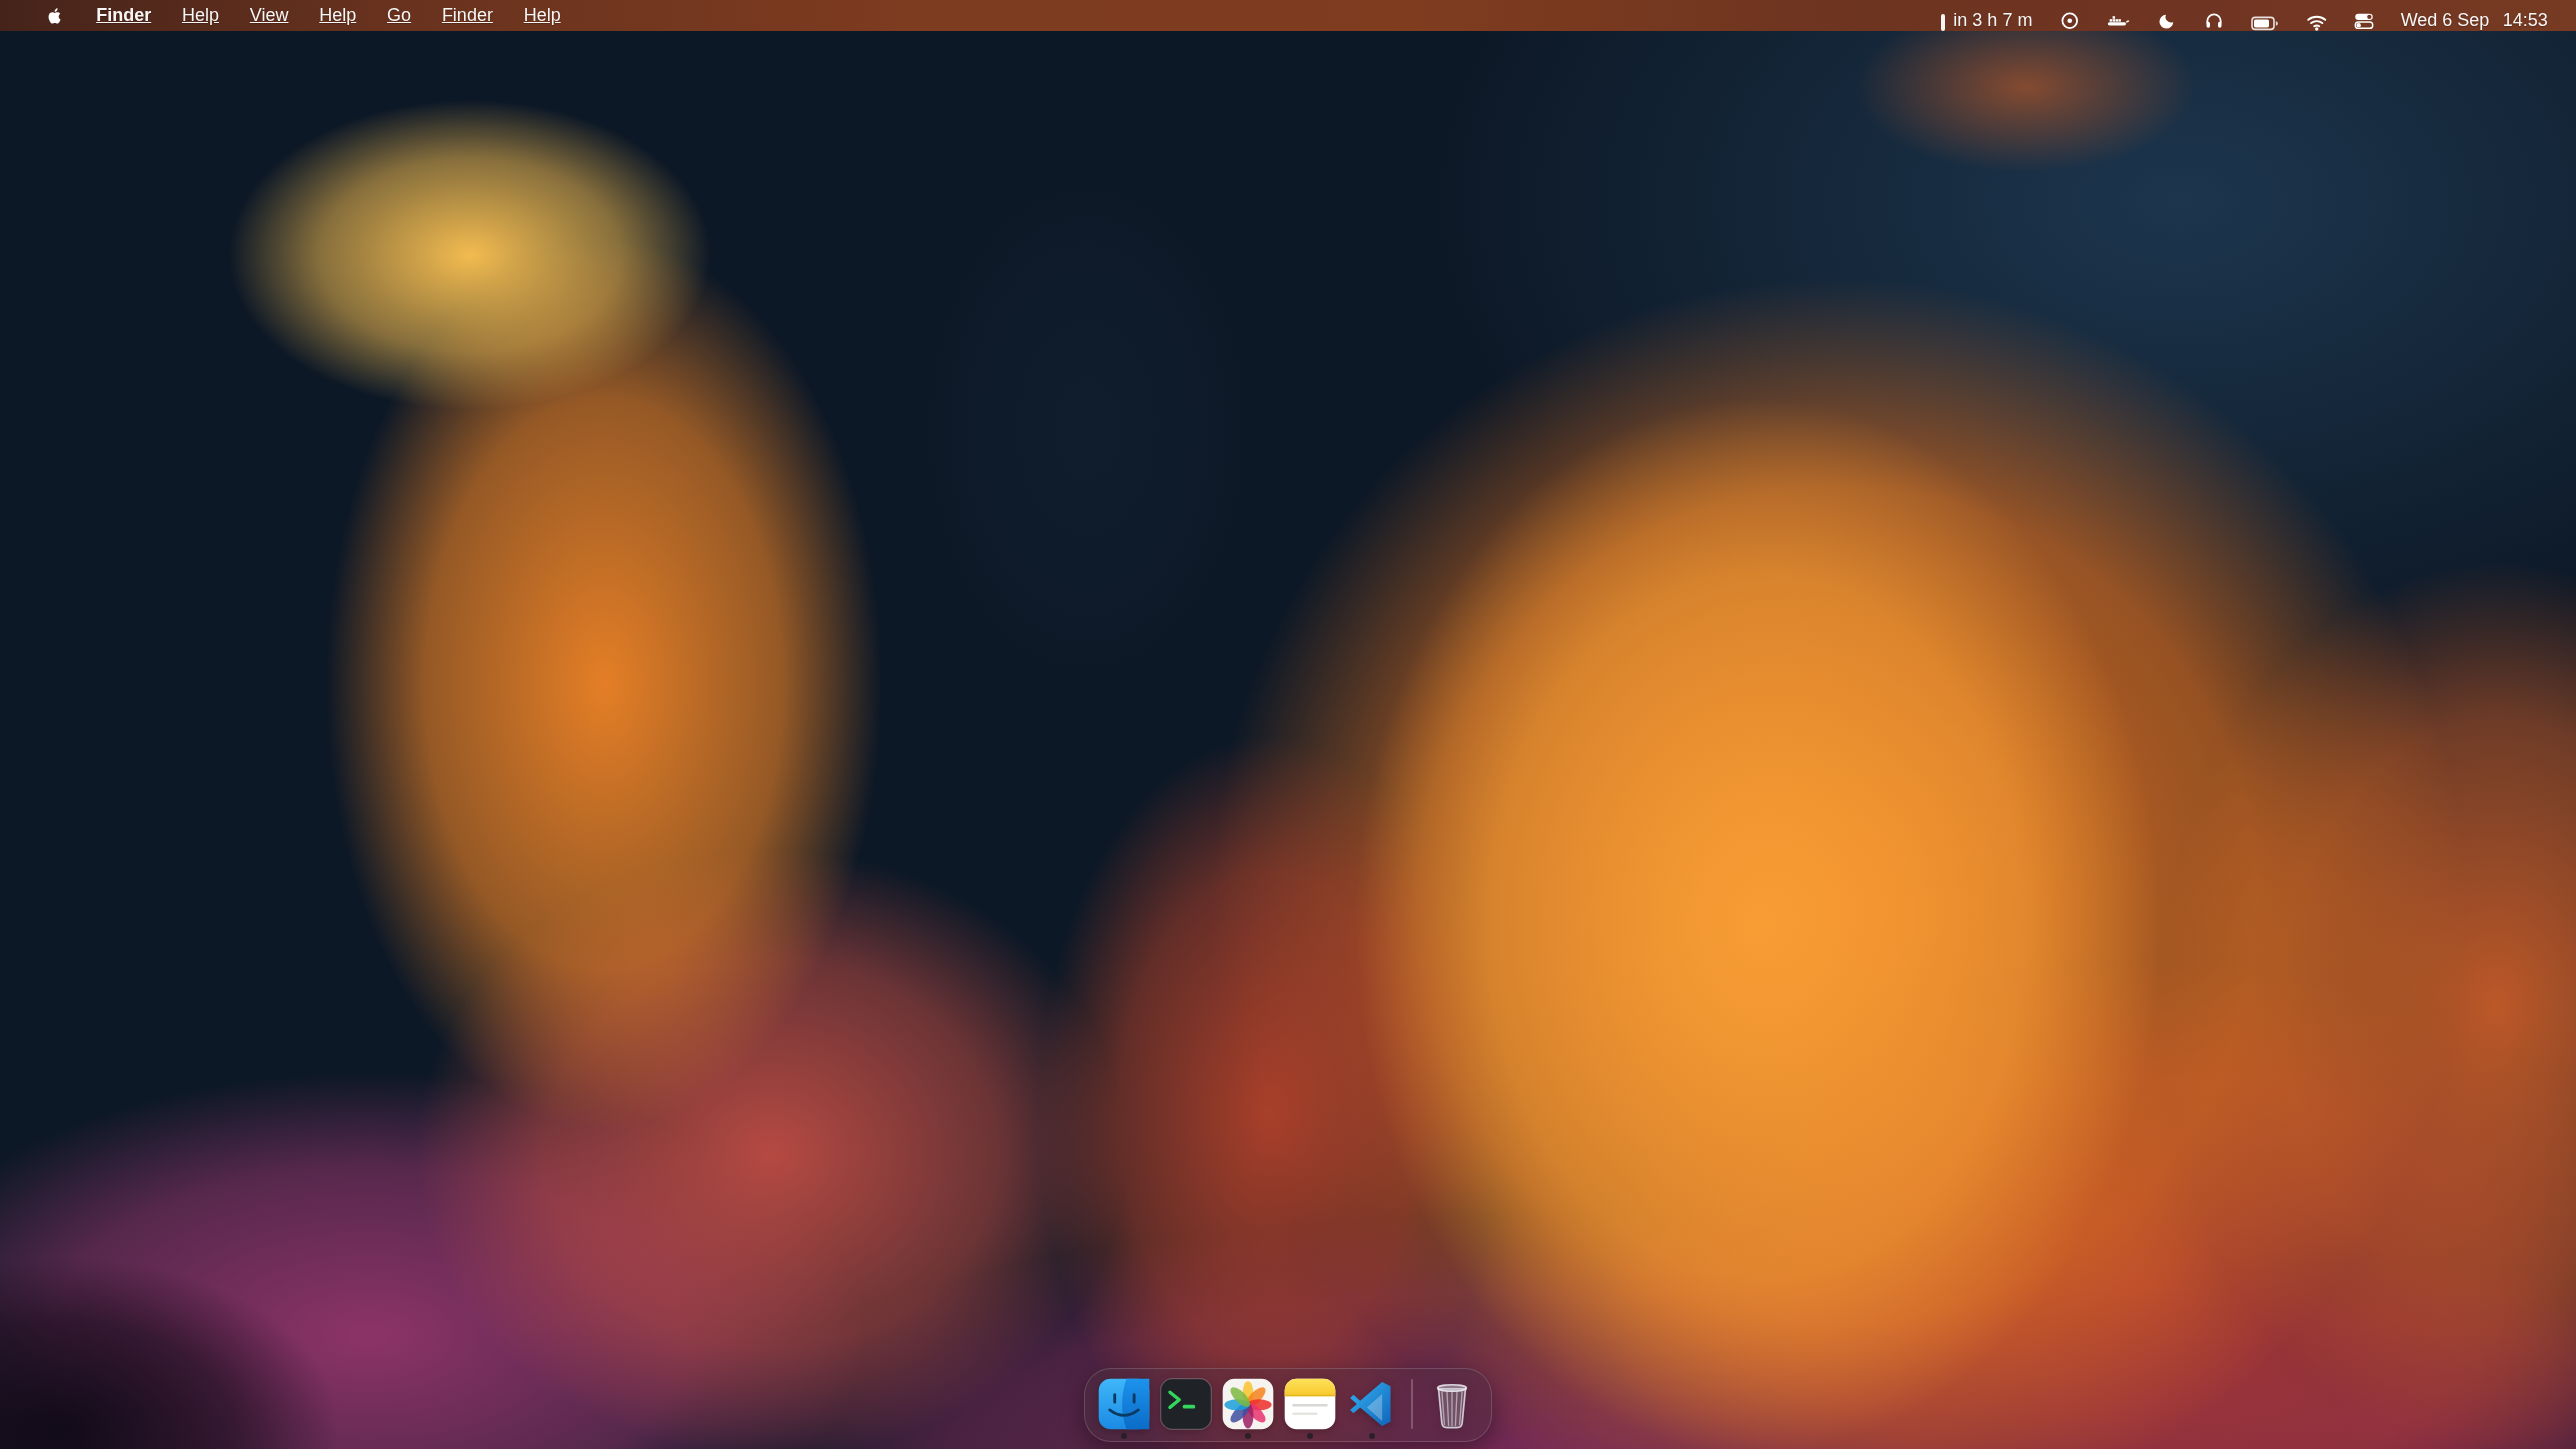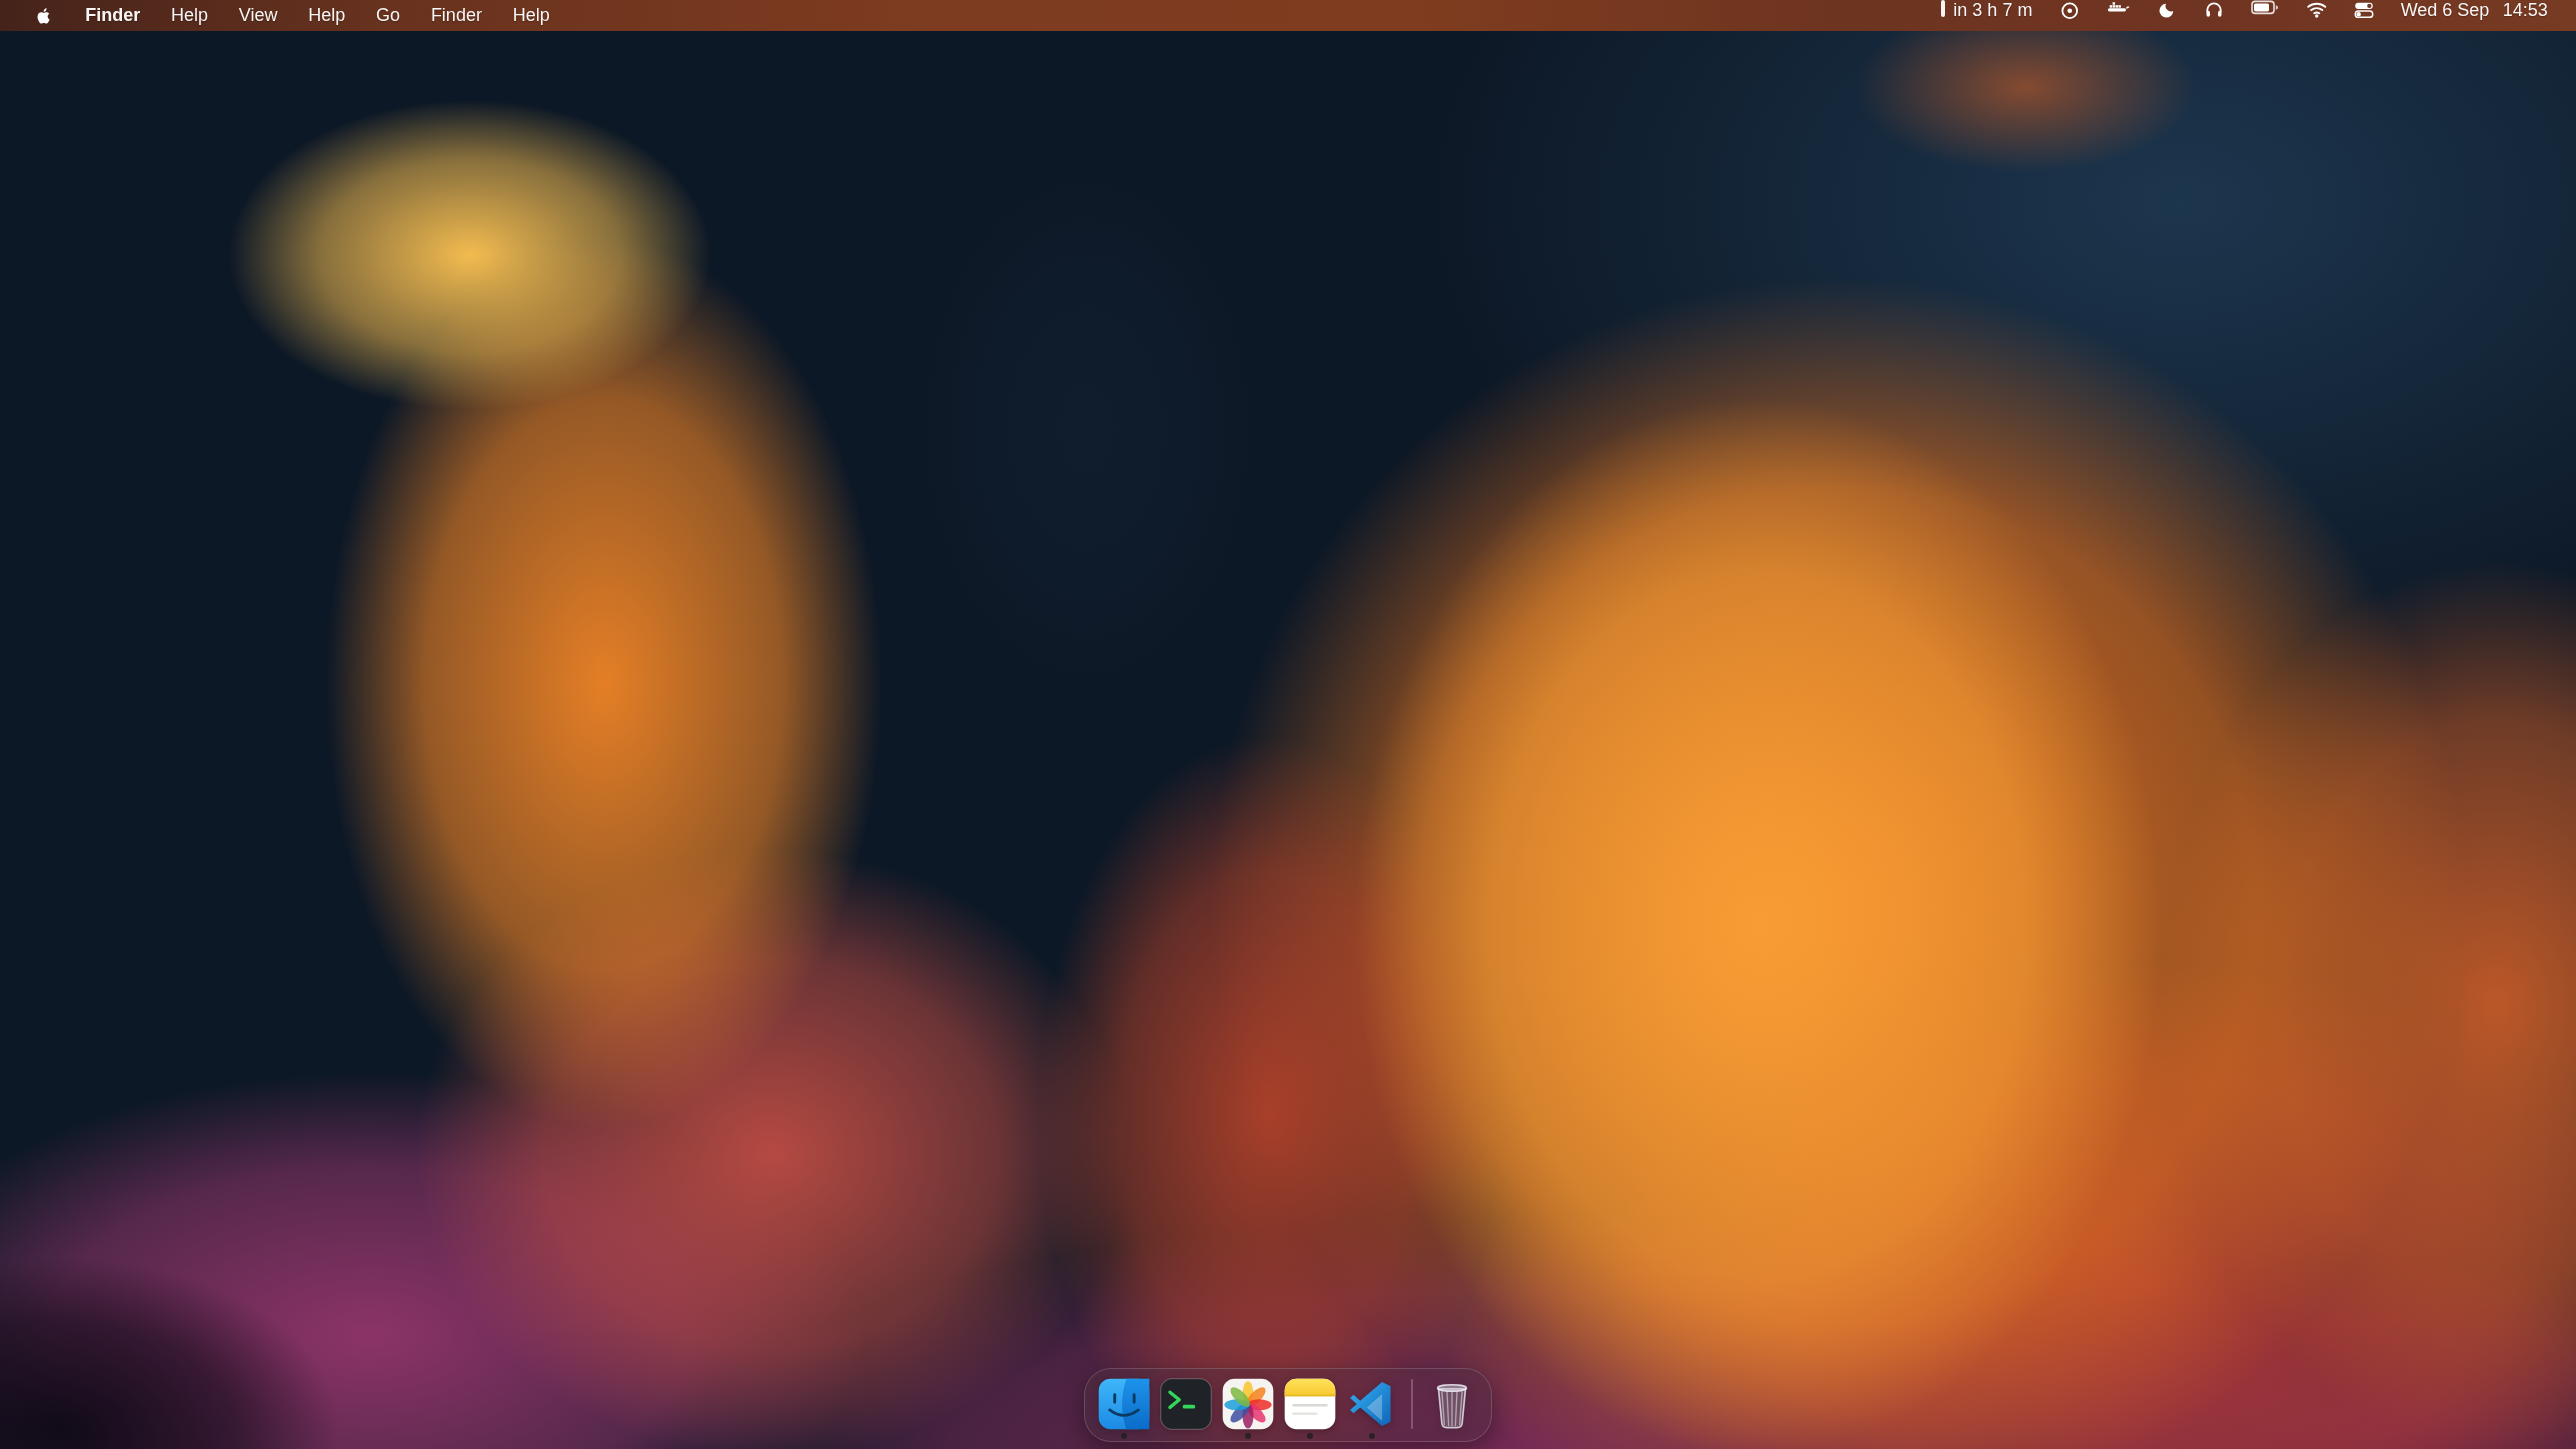--- a/index.html
+++ b/index.html
@@ -29,26 +29,26 @@
   }
 
   
   .menu-bar{
     position:absolute; top:0; left:0; right:0; height:31px; z-index:20;
     display:flex; align-items:center; justify-content:space-between;
     background:linear-gradient(90deg,#45231a 0%,#68321e 15%,#7d3b20 35%,#7f3c1f 55%,#6d3420 72%,#703522 86%,#773a22 100%);
     color:rgba(255,255,255,.96); font-size:18px;
     text-shadow:0 0.7px 1.3px rgba(0,0,0,.28);
   }
-  .menu-left{ display:flex; align-items:center; padding-left:19px; }
+  .menu-left{ display:flex; align-items:center; padding-left:30px;text-decoration:underline; }
   .menu-item{ padding:0 15.4px; height:31px; display:flex; align-items:center; cursor:default; white-space:nowrap; }
   .menu-item.apple svg{ width:20px; height:20px; display:block; }
   .menu-item.app-name{ font-weight:bold; }
   .menu-right{ display:flex; align-items:center; padding-right:14.8px; }
-  .status-item{ padding:0 13.4px; height:31px; display:flex; align-items:flex-start; gap:8px; }
+  .status-item{ padding:0 13.4px; height:31px; display:flex; align-items:flex-end; gap:8px; }
   .status-item svg{ display:block; }
   .vbar{ display:inline-block; width:4px; height:17.4px; border-radius:2px; background:rgba(255,255,255,.95); }
   .clock{ gap:13.4px; }
 
   
   .dock{
     position:absolute; bottom:6.7px; left:50%; transform:translateX(-50%); z-index:20;
     display:flex; align-items:center; gap:8px;
     padding:8.7px 12px 10px 12px;
     background:rgba(62,50,58,.42);

